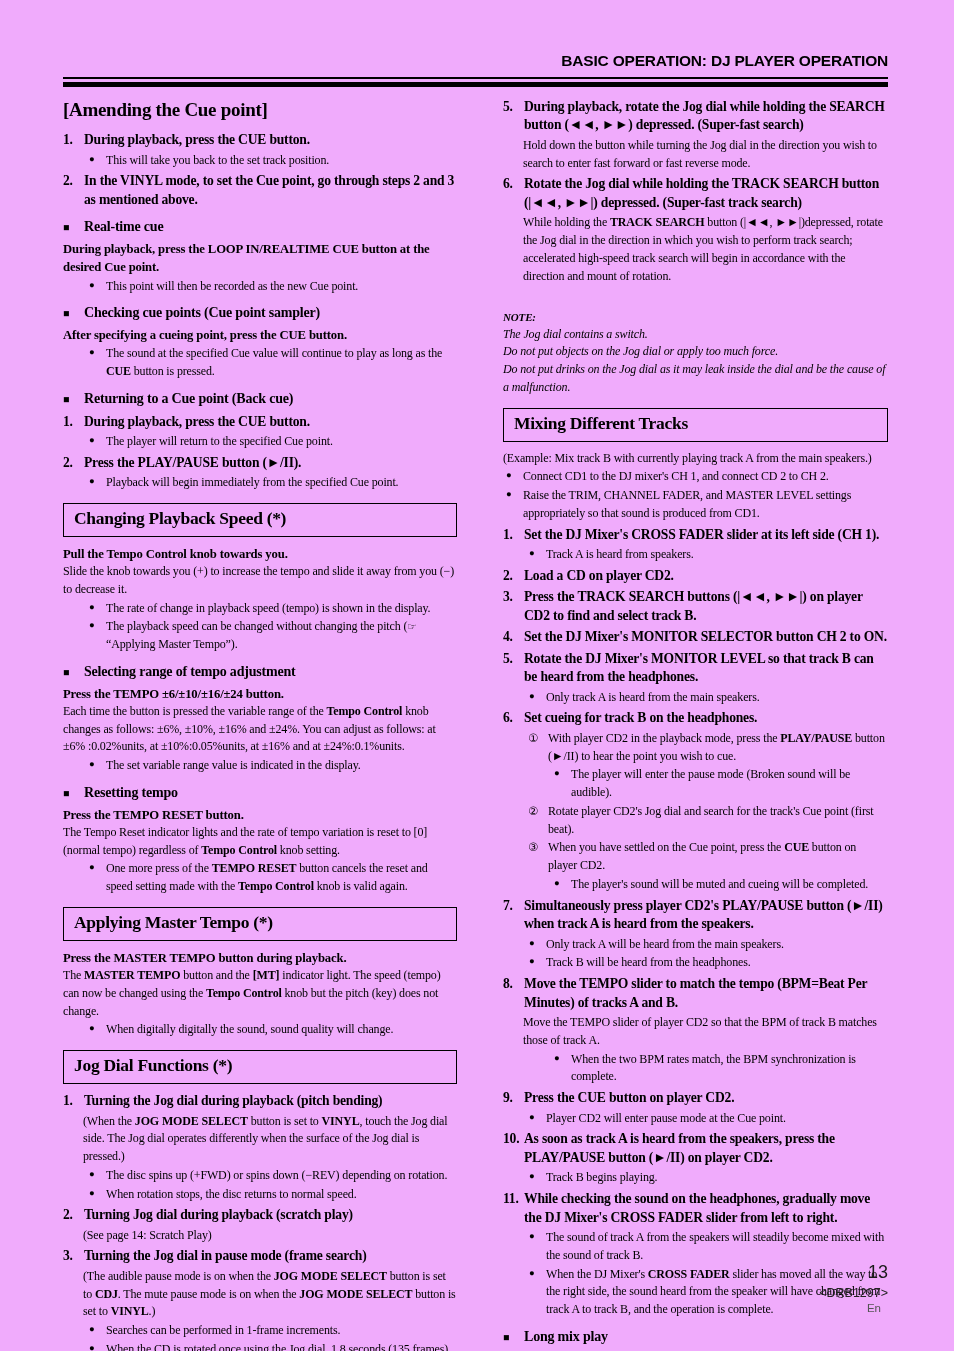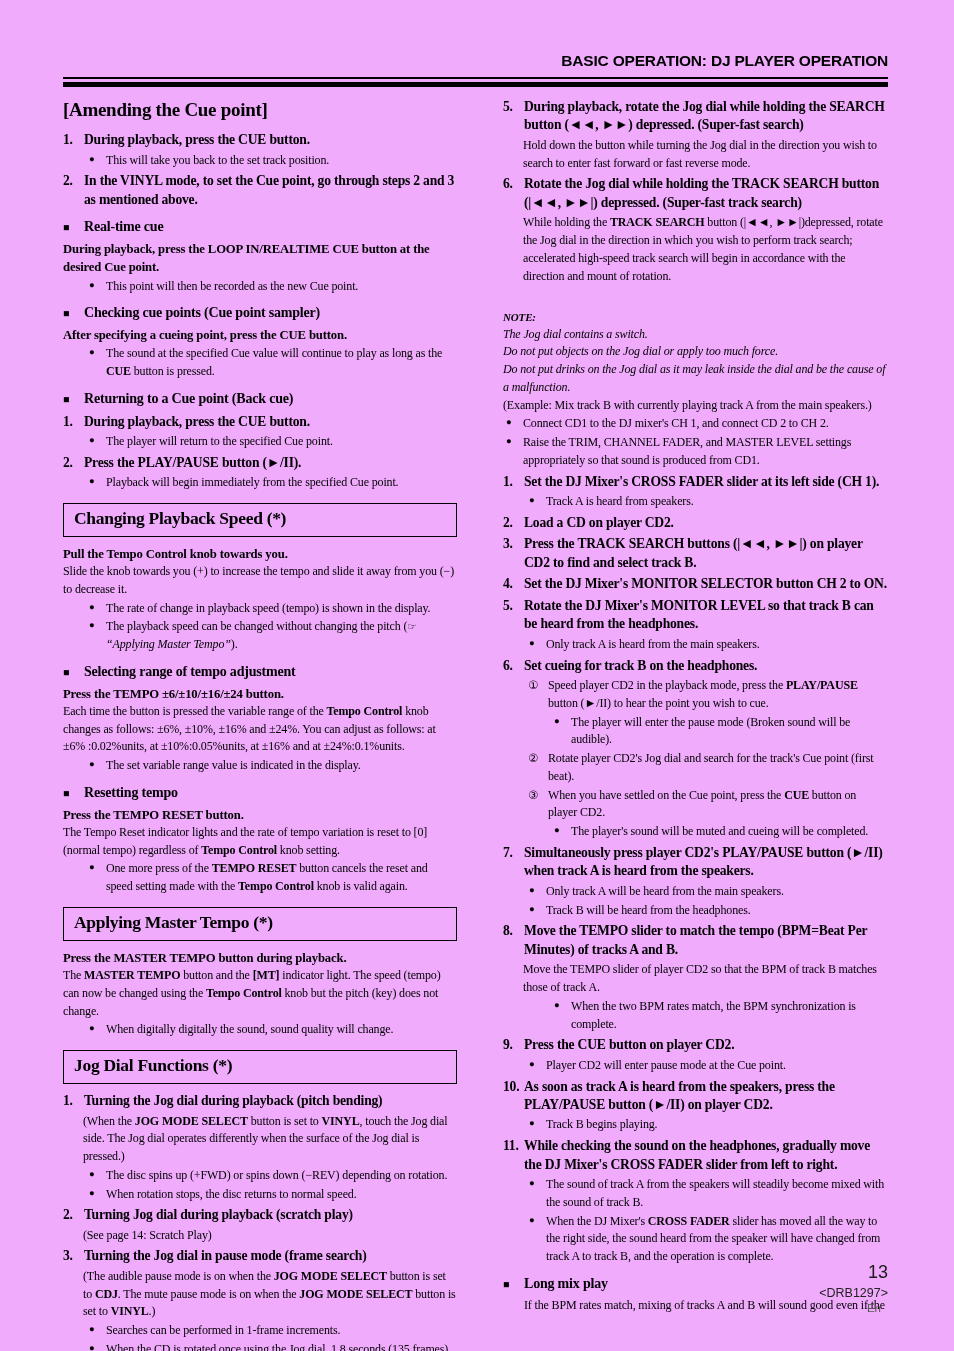--- a/index.html
+++ b/index.html
@@ -41,21 +41,21 @@
   .bullet .dot{flex:0 0 auto;width:17px;font-size:9.5px;}
   .bullet.l1{margin-left:3px;}
   .bullet.l2{margin-left:26px;}
   .bullet.l3{margin-left:51px;}
   .circled{display:flex;margin-left:25px;margin-top:1px;}
   .circled .cnum{flex:0 0 auto;width:20px;font-family:"DejaVu Sans",sans-serif;font-size:11.5px;}
   .note-title{font-weight:bold;font-style:italic;font-size:11px;margin-top:24px;}
   .note-line{font-style:italic;}
   .subhead-body{margin-left:21px;}
   .b{font-weight:bold;}
-  .i{font-style:italic;}
+  .i{}
   .hand{font-family:"DejaVu Sans",sans-serif;font-size:10.5px;}
   
   .footer{
     position:absolute;right:66px;top:1262px;text-align:right;
     font-family:"Liberation Sans","DejaVu Sans",sans-serif;
   }
   .page-num{font-size:18px;color:#1a1a1a;}
   .code{font-size:12.5px;margin-top:3px;color:#222;}
   .lang{font-size:11.5px;margin-top:2px;color:#555;padding-right:7px;}
 </style>
@@ -203,20 +203,21 @@
         <div class="step-body"><span>Hold down the button while turning the Jog dial in the direction you wish to search to enter fast forward or fast reverse mode.</span></div>
         <div class="step">
           <span class="num">6.</span>
           <span class="step-text"><span>Rotate the Jog dial while holding the TRACK SEARCH button (|◄◄, ►►|) depressed. (Super-fast track search)</span></span>
         </div>
         <div class="step-body"><span>While holding the </span><span class="b">TRACK SEARCH</span><span> button (|◄◄, ►►|)depressed, rotate the Jog dial in the direction in which you wish to perform track search; accelerated high-speed track search will begin in accordance with the direction and mount of rotation.</span></div>
         <div class="note-title">NOTE:</div>
         <div class="note-line">The Jog dial contains a switch.</div>
         <div class="note-line">Do not put objects on the Jog dial or apply too much force.</div>
         <div class="note-line">Do not put drinks on the Jog dial as it may leak inside the dial and be the cause of a malfunction.</div>
+        <div class="box-title">Mixing Different Tracks</div>
         <div class="para"><span>(Example: Mix track B with currently playing track A from the main speakers.)</span></div>
         <div class="bullet l1">
           <span class="dot">●</span>
           <span class="b-text"><span>Connect CD1 to the DJ mixer's CH 1, and connect CD 2 to CH 2.</span></span>
         </div>
         <div class="bullet l1">
           <span class="dot">●</span>
           <span class="b-text"><span>Raise the TRIM, CHANNEL FADER, and MASTER LEVEL settings appropriately so that sound is produced from CD1.</span></span>
         </div>
         <div class="step">
@@ -246,21 +247,21 @@
         <div class="bullet l2">
           <span class="dot">●</span>
           <span class="b-text"><span>Only track A is heard from the main speakers.</span></span>
         </div>
         <div class="step">
           <span class="num">6.</span>
           <span class="step-text"><span>Set cueing for track B on the headphones.</span></span>
         </div>
         <div class="circled">
           <span class="cnum">①</span>
-          <span class="c-text"><span>Speed player CD2 in the playback mode, press the </span><span class="b">PLAY/PAUSE</span><span> button (►/II) to hear the point you wish to cue.</span></span>
+          <span class="c-text"><span>With player CD2 in the playback mode, press the </span><span class="b">PLAY/PAUSE</span><span> button (►/II) to hear the point you wish to cue.</span></span>
         </div>
         <div class="bullet l3">
           <span class="dot">●</span>
           <span class="b-text"><span>The player will enter the pause mode (Broken sound will be audible).</span></span>
         </div>
         <div class="circled">
           <span class="cnum">②</span>
           <span class="c-text"><span>Rotate player CD2's Jog dial and search for the track's Cue point (first beat).</span></span>
         </div>
         <div class="circled">

